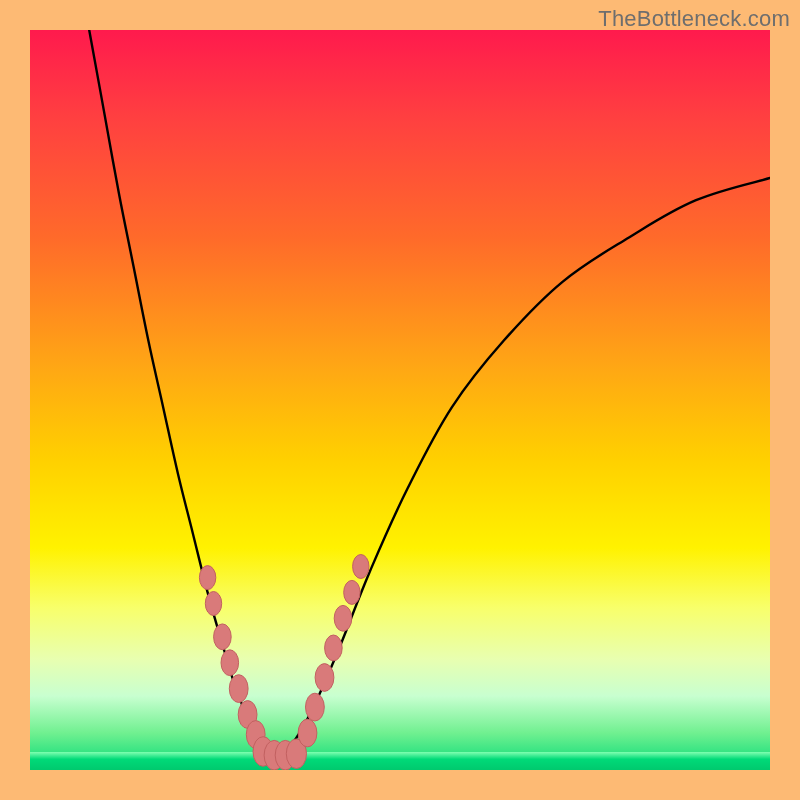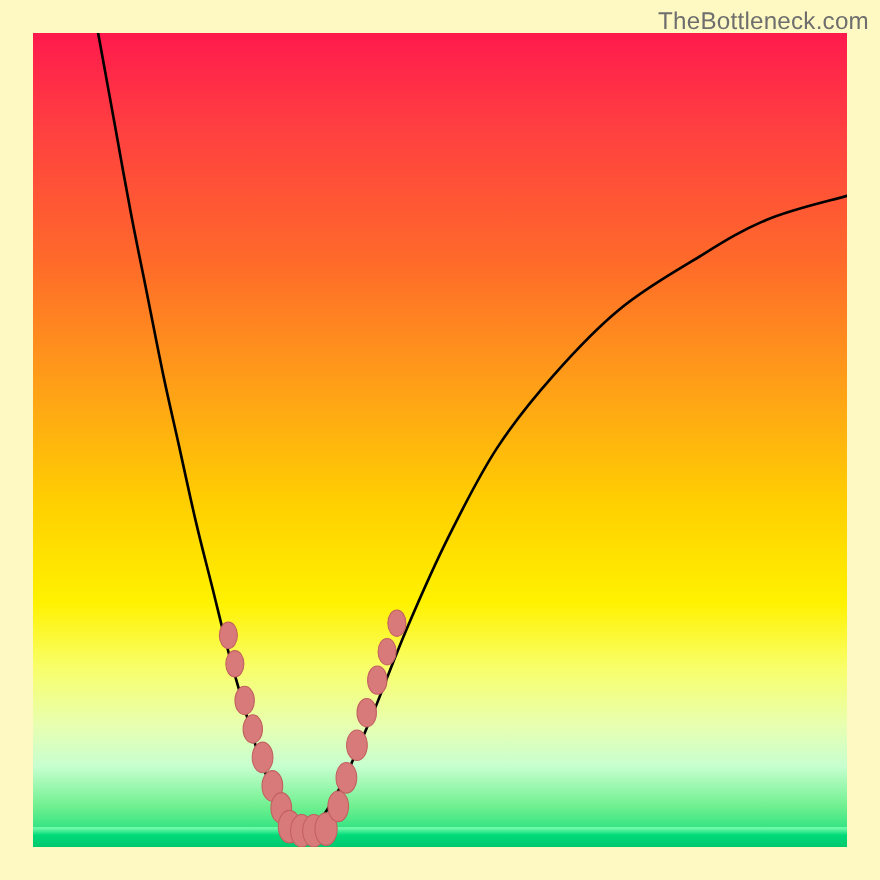--- a/index.html
+++ b/index.html
@@ -9,21 +9,21 @@
     height: 800px;
     background: #000;
     overflow: hidden;
   }
   .frame {
     position: absolute;
     left: 0;
     top: 0;
     width: 800px;
     height: 800px;
-    background: #fef9c3;
+    background: #fdba74;
   }
   .plot {
     position: absolute;
     left: 30px;
     top: 30px;
     width: 740px;
     height: 740px;
     background: linear-gradient(to bottom,
       #ff1a4d 0%,
       #ff4040 12%,

